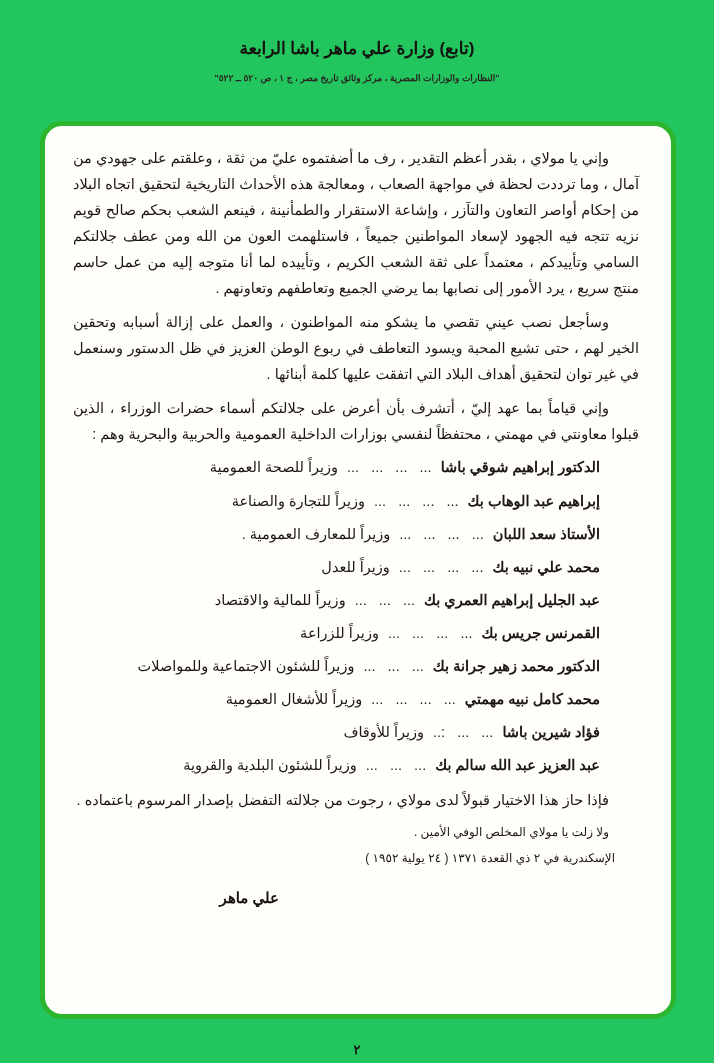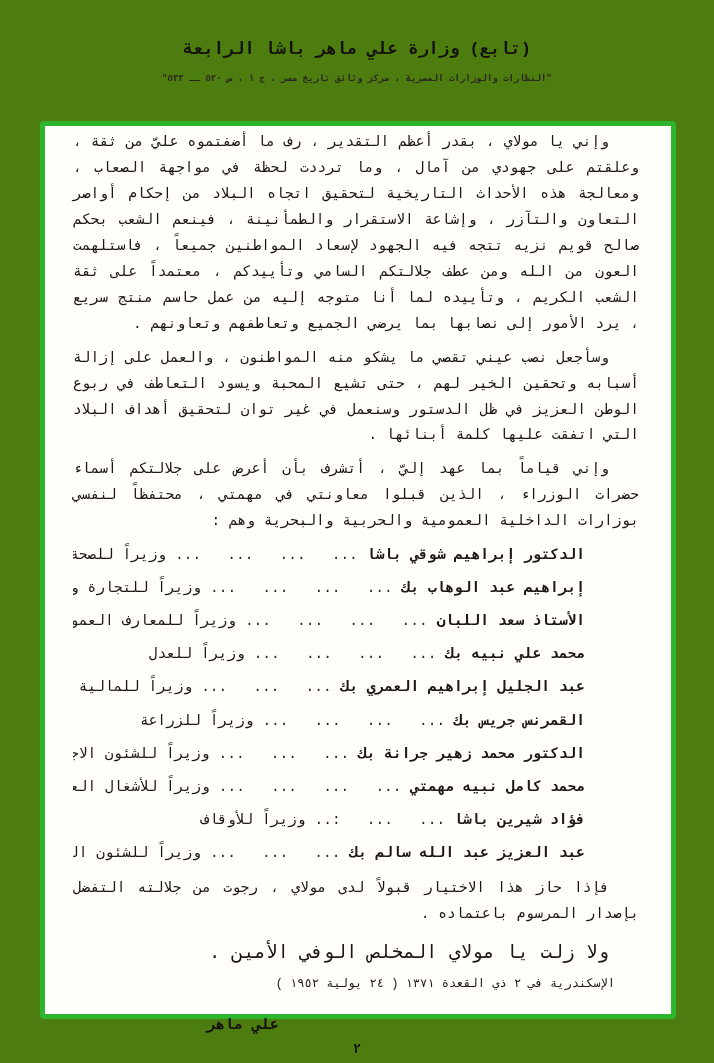--- a/index.html
+++ b/index.html
@@ -1,57 +1,57 @@
 <!DOCTYPE html>
 <html lang="ar" dir="rtl"><head>
 <meta charset="utf-8">
 <style>
   html,body { margin:0; padding:0; background:#e8e8e8; }
   .page {
     position:relative;
     width:714px; height:1063px;
     margin:0 auto;
-    background:#4d7c0f;
-    font-family:Liberation Mono, monospace;
+    background:#22c55e;
+    font-family:Liberation Sans, sans-serif;
     direction:rtl;
     color:#171513;
     overflow:hidden;
   }
   .header { text-align:center; padding-top:38px; }
   .title {
     font-size:17px; font-weight:bold; margin:0; color:#14110e; letter-spacing:0.3px;
   }
   .citation {
     font-size:9px; font-weight:bold; margin-top:14px; color:#2a2520; letter-spacing:0.4px;
   }
   .green-box {
     position:absolute;
     top:121px; right:38px; left:40px; bottom:44px;
     border:5px solid #2db52d;
-    border-radius:4px;
+    border-radius:22px;
     box-sizing:border-box;
-    padding:4px 32px 8px 28px;
+    padding:20px 32px 8px 28px;
     background:#fffefa;
   }
   .body-par {
     font-size:14.5px; line-height:1.79; text-align:justify;
     margin:0 0 8px 0; text-indent:30px; color:#1b1713;
   }
   .body-par.tight { margin-bottom:4px; }
   .ministers { margin:2px 0 6px 0; }
   .minister-row {
     font-size:14.5px; line-height:2.28; color:#1b1713;
-    margin-right:54px; white-space:nowrap; overflow:hidden;
+    margin-right:39px; white-space:nowrap; overflow:hidden;
   }
   .minister-name { font-weight:bold; }
   .dots { letter-spacing:3px; padding:0 9px; color:#2a2520; white-space:pre; }
   .minister-title {}
   .closing { margin-top:6px; }
   .loyalty-line {
-    font-size:19px; line-height:1.8; margin:4px 0 2px 0; text-indent:30px; color:#1b1713;
+    font-size:12px; line-height:1.8; margin:4px 0 2px 0; text-indent:30px; color:#1b1713;
   }
   .date-line {
     font-size:12px; line-height:1.8; margin:4px 0 0 0; text-indent:24px; color:#1b1713;
   }
   .signature {
     font-size:15px; font-weight:bold; margin:20px 360px 0 0; width:110px;
     color:#14110e;
   }
   .footer {
     position:absolute; bottom:6px; left:0; width:100%;

